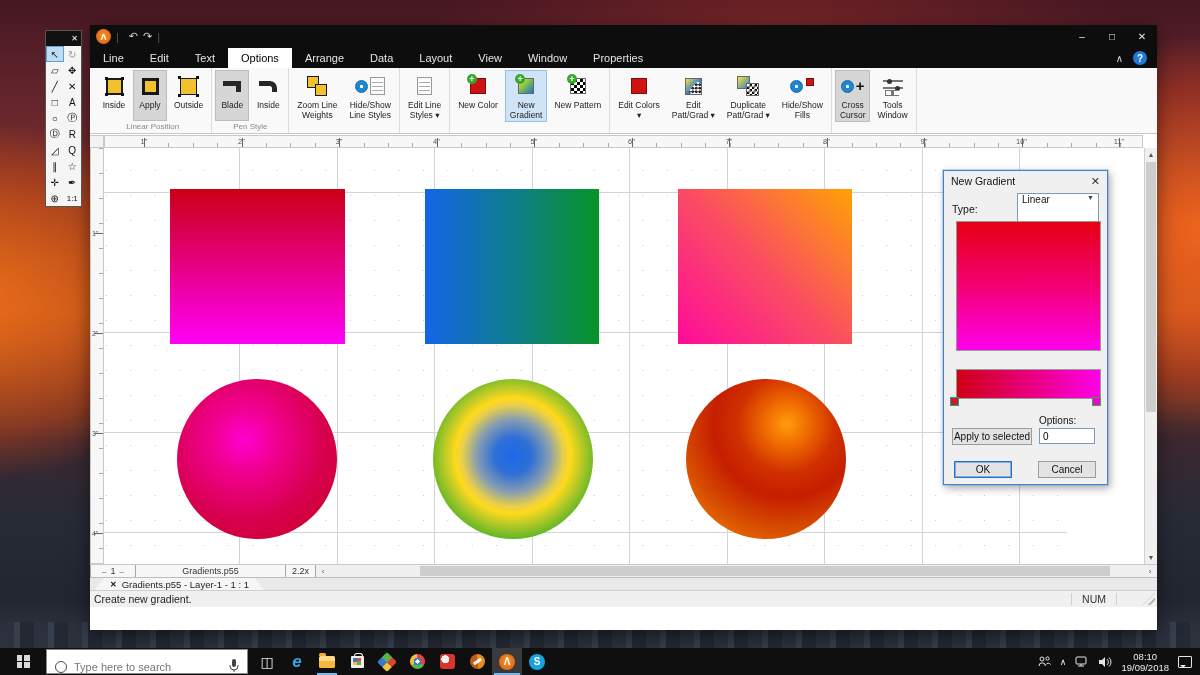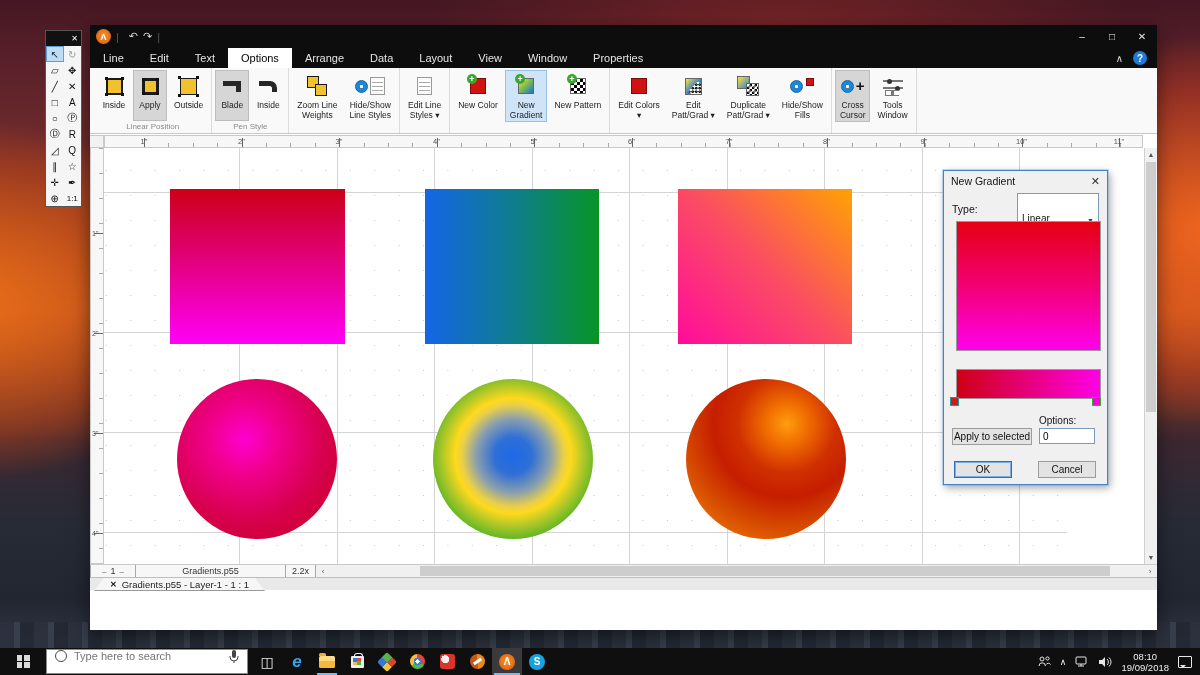--- a/index.html
+++ b/index.html
@@ -144,40 +144,40 @@
   .statusbar { position:absolute; left:0; right:0; bottom:23px; height:17px; background:#f0f0f0; border-top:1px solid #cfcfcf; display:flex; align-items:center; font-size:10.5px; color:#222; padding:0 4px; }
   .statusbar .num { margin-left:auto; margin-right:36px; border-left:1px solid #cfcfcf; border-right:1px solid #cfcfcf; padding:0 10px; color:#333; }
   .grip { position:absolute; right:2px; bottom:2px; width:12px; height:12px;
     background:repeating-linear-gradient(135deg,transparent 0 3px,#b9b9b9 3px 4.5px); clip-path:polygon(100% 0,100% 100%,0 100%); }
 
   
   .dialog { position:absolute; left:943px; top:170px; width:165px; height:315px; background:#f0f0f0; border:1px solid #3f86c9; box-shadow:0 0 0 1px rgba(90,160,220,.35),2px 3px 8px rgba(0,0,0,.35); z-index:20; font-size:10.5px; color:#111; }
   .dlg-title { height:20px; display:flex; align-items:center; padding:0 7px; background:#f0f0f0; }
   .dlg-title .dclose { margin-left:auto; font-size:11px; color:#333; }
   .dlg-row { display:flex; align-items:center; padding:2px 8px; }
-  .dlg-select { margin-left:auto; width:82px; height:32px; background:#fff; border:1px solid #7a9cba; display:flex; align-items:flex-end; padding:0 4px; font-size:10px; }
+  .dlg-select { margin-left:auto; width:82px; height:32px; background:#fff; border:1px solid #7a9cba; display:flex; align-items:flex-start; padding:0 4px; font-size:10px; }
   .dlg-select .chev { margin-left:auto; font-size:7px; color:#444; }
   .dlg-preview { position:absolute; left:12px; top:50px; width:145px; height:130px; border:1px solid #999; }
   .dlg-strip { position:absolute; left:12px; top:198px; width:145px; height:30px; border:1px solid #999; }
   .stop { position:absolute; width:9px; height:9px; top:226px; }
   .stop.left { left:6px; background:#cc1d1d; border:1.5px solid #1f9aa0; }
   .stop.right { left:148px; background:#f400d8; border:1.5px solid #2fb32f; }
   .dlg-rot-label { position:absolute; left:95px; top:244px; font-size:10px; }
   .dlg-rot-input { position:absolute; left:95px; top:257px; width:56px; height:16px; border:1px solid #7a9cba; background:#fff; font-size:10px; padding:0 3px; font-family:"Liberation Sans",sans-serif; }
   .btn { position:absolute; height:17px; background:#e3e3e3; border:1px solid #9c9c9c; display:flex; align-items:center; justify-content:center; font-size:10px; color:#111; }
   .btn-apply { left:8px; top:257px; width:80px; }
   .btn-ok { left:10px; top:290px; width:58px; border:1px solid #2a6fc0; box-shadow:0 0 0 1px #7ab0e8 inset; }
   .btn-cancel { left:94px; top:290px; width:58px; }
 
   
   .taskbar { position:absolute; left:0; right:0; bottom:0; height:27px; background:#0f0f10; display:flex; align-items:center; z-index:40; }
   .startbtn { width:46px; height:27px; display:flex; align-items:center; justify-content:center; }
   .winlogo { width:13px; height:13px; display:grid; grid-template-columns:1fr 1fr; gap:1.5px; }
   .winlogo b { background:#dadada; }
-  .searchbox { width:202px; height:25px; background:#fff; border:1px solid #888; display:flex; align-items:flex-start; gap:7px; padding:0 8px; }
+  .searchbox { width:202px; height:25px; background:#fff; border:1px solid #888; display:flex; align-items:flex-end; gap:7px; padding:0 8px; }
   .searchbox .sring { width:12px; height:12px; border:1.5px solid #4a4a4a; border-radius:50%; }
   .searchbox input { border:none; outline:none; flex:1; font-size:11px; color:#333; font-family:"Liberation Sans",sans-serif; background:transparent; }
   .searchbox .mic { width:10px; height:14px; }
   .tb-icons { display:flex; align-items:center; height:27px; margin-left:4px; }
   .tb-icon { width:30px; height:27px; display:flex; align-items:center; justify-content:center; position:relative; }
   .tb-icon.running::after { content:""; position:absolute; left:5px; right:5px; bottom:0; height:2px; background:#76b9ed; }
   .tb-icon.active { background:#3a3a3c; }
   .tb-icon.active::after { content:""; position:absolute; left:2px; right:2px; bottom:0; height:2px; background:#76b9ed; }
   .ic-tv { color:#e8e8e8; font-size:14px; }
   .ic-edge { color:#35a3e8; font-size:17px; font-weight:bold; font-style:italic; line-height:16px; }
@@ -528,20 +528,25 @@
     <div class="bb-arrow">›</div>
   </div>
 
   <div class="tabrow">
     <div class="doctab">
       <span class="tclose">✕</span>
       <span>Gradients.p55 - Layer-1 - 1 : 1</span>
     </div>
   </div>
 
+  <div class="statusbar">
+    <span>Create new gradient.</span>
+    <span class="num">NUM</span>
+    <span class="grip"></span>
+  </div>
 </div>
 
 <div class="dialog">
   <div class="dlg-title">
     <span>New Gradient</span>
     <span class="dclose">✕</span>
   </div>
   <div class="dlg-row">
     <span>Type:</span>
     <div class="dlg-select">

